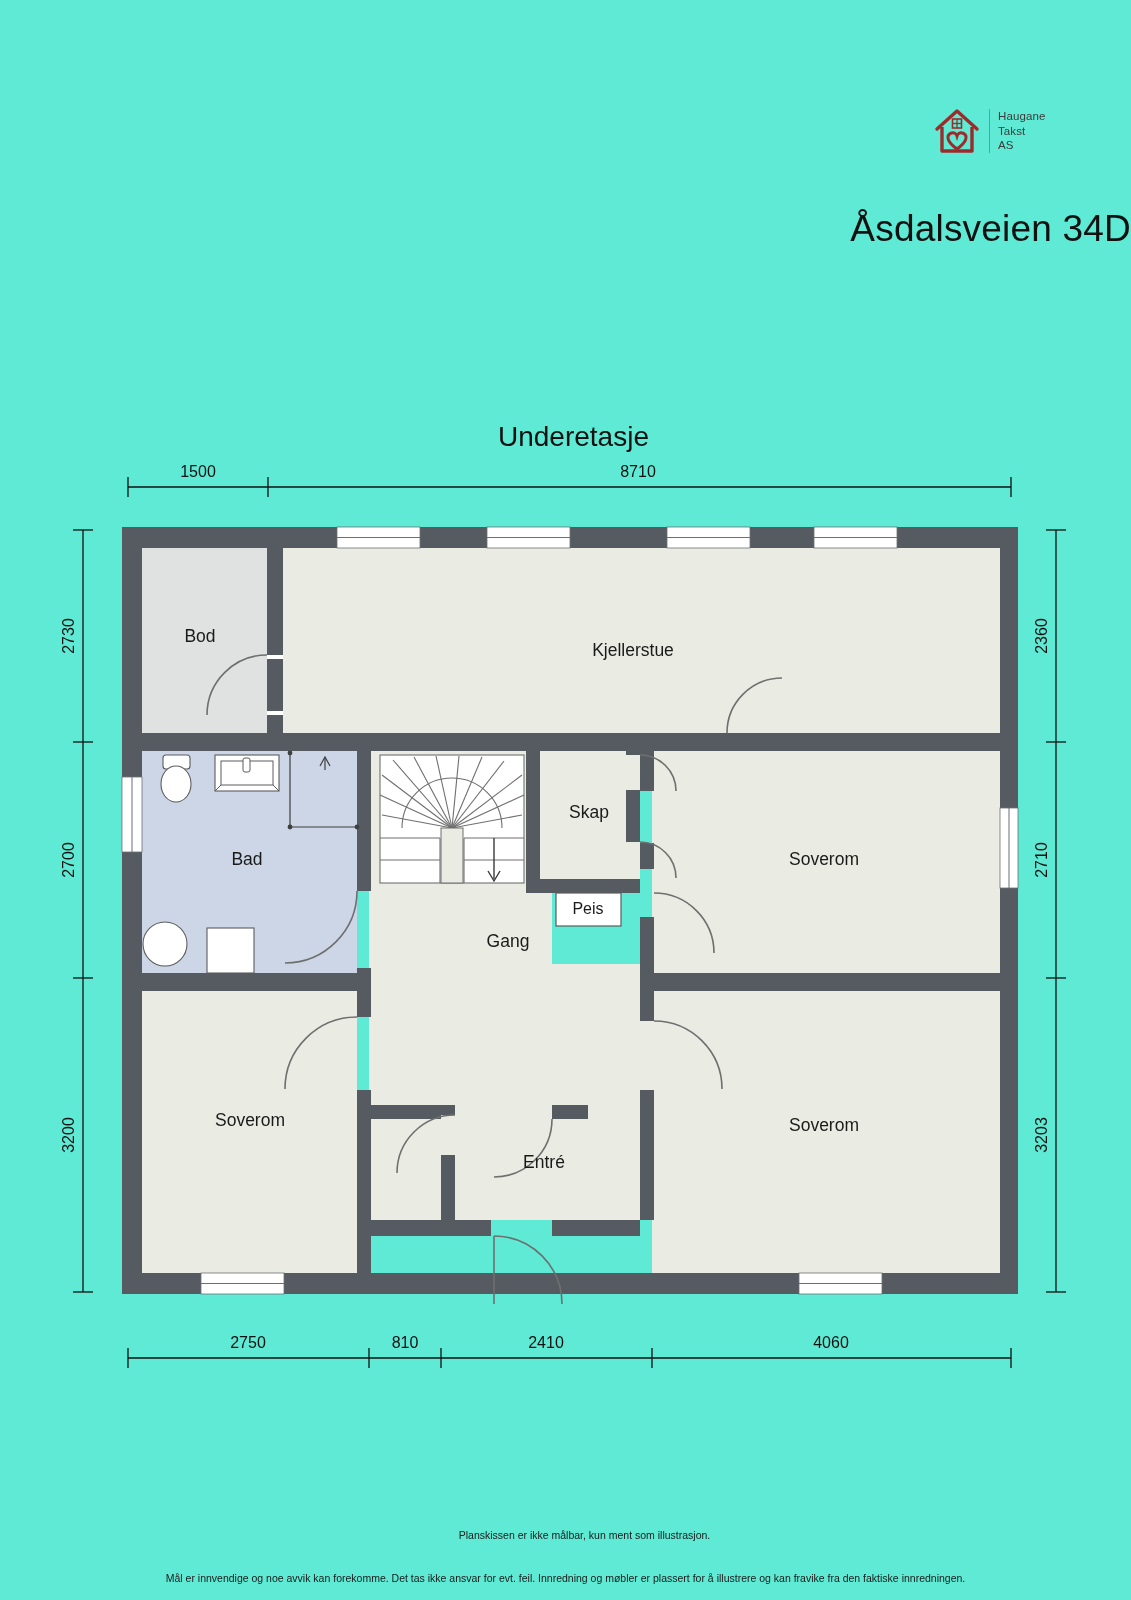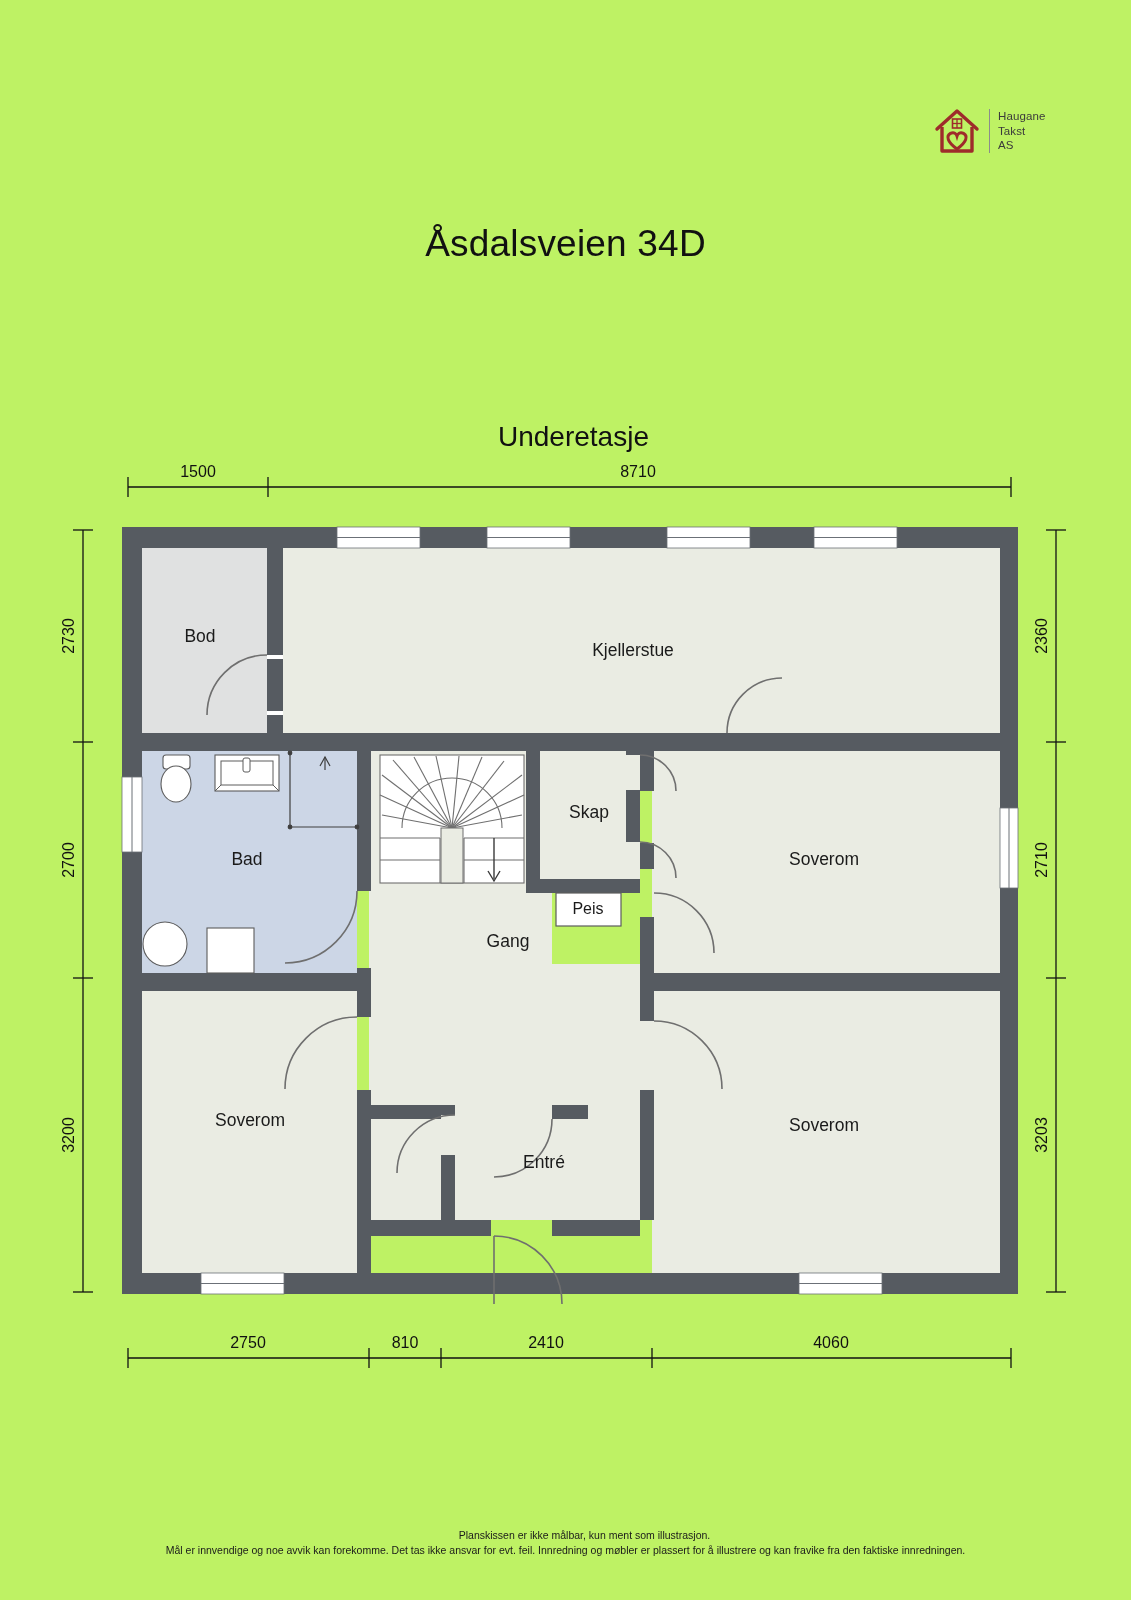--- a/index.html
+++ b/index.html
@@ -10,21 +10,21 @@
   body {
     width: 1131px;
     height: 1600px;
     position: relative;
     font-family: "Liberation Sans", sans-serif;
     overflow: hidden;
   }
   #page {
     position: absolute;
     inset: 0;
-    background: #bef264;
+    background: #5eead4;
   }
   
   #logo {
     position: absolute;
     left: 933px;
     top: 100px;
     width: 120px;
     height: 62px;
     display: flex;
     align-items: center;
@@ -42,22 +42,22 @@
     line-height: 14.5px;
     color: #3b3b3b;
     letter-spacing: .1px;
     white-space: pre-line;
   }
   
   #doc-title {
     position: absolute;
     left: 0;
     right: 0;
-    top: 223px;
-    text-align: center;
+    top: 208px;
+    text-align: right;
     font-size: 37px;
     color: #111111;
     letter-spacing: .2px;
   }
   #floor-title {
     position: absolute;
     left: 0;
     right: 0;
     top: 421px;
     text-align: center;
@@ -90,21 +90,21 @@
   
   #footer {
     position: absolute;
     left: 0;
     right: 0;
     top: 1528px;
     text-align: center;
     color: #1a1a1a;
   }
   #footer .l1 { font-size: 10.5px; line-height: 15px; padding-left: 38px; }
-  #footer .l2 { font-size: 10.5px; line-height: 15px; }
+  #footer .l2 { font-size: 10.5px; line-height: 15px; margin-top: 28px; }
 </style>
 </head>
 <body>
 
 <div id="page">
 
   <div id="logo">
     <span class="mark">
       <svg viewBox="0 0 48 52" width="48" height="52" aria-hidden="true">
         <path d="M4 24 L24 6 L44 24" fill="none" stroke="#9e2b2b" stroke-width="3.4" stroke-linecap="round" stroke-linejoin="round"></path>

